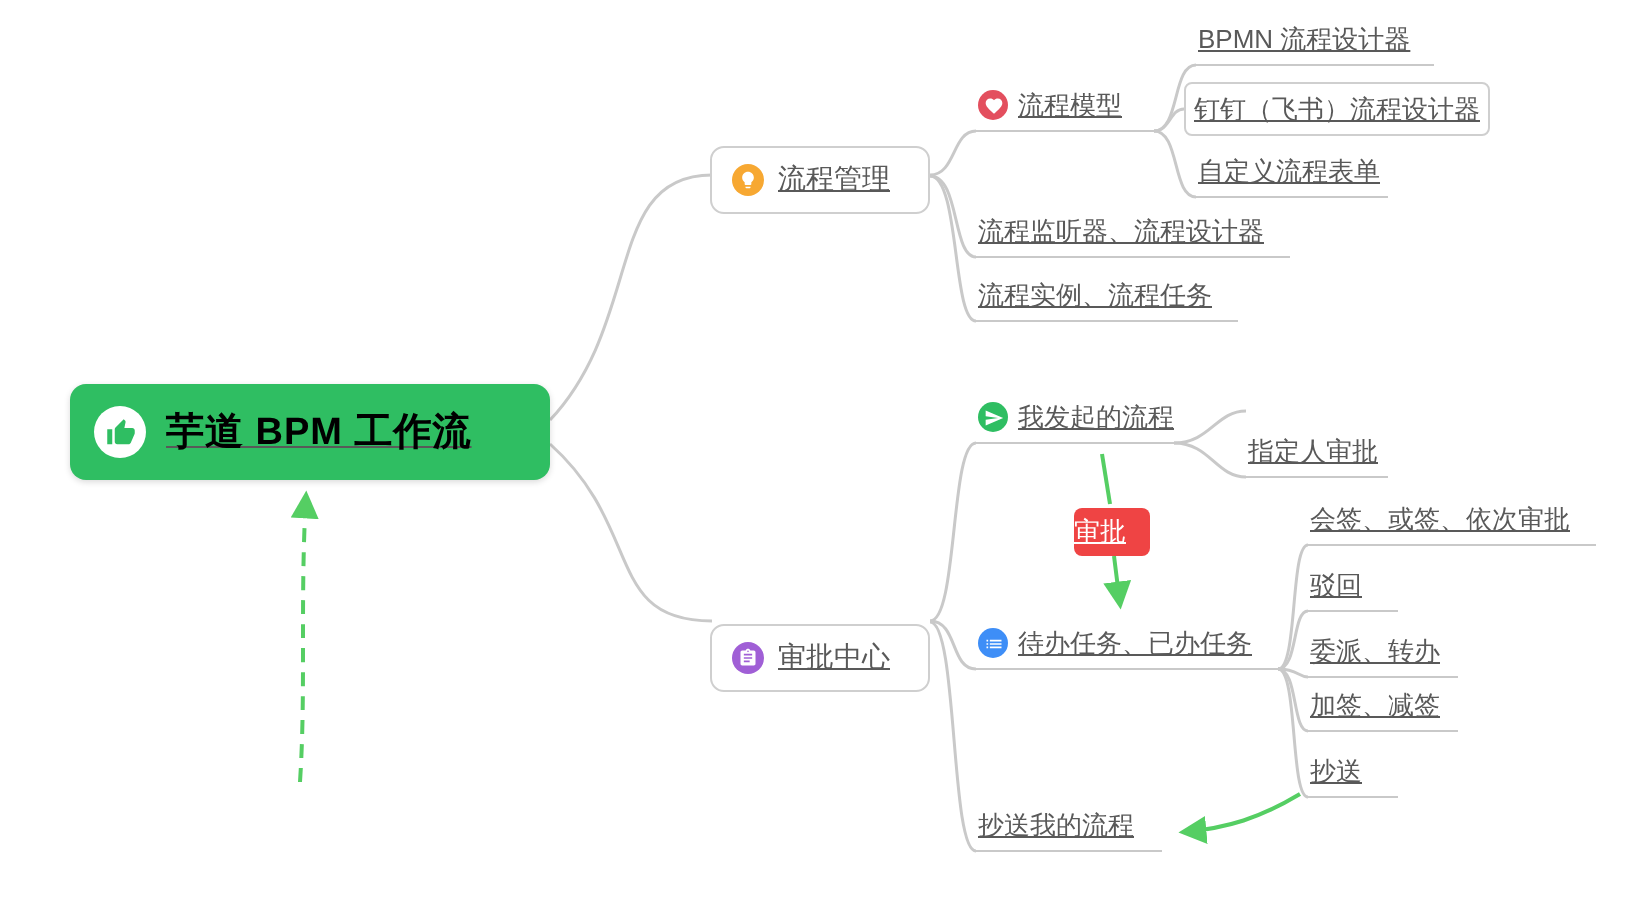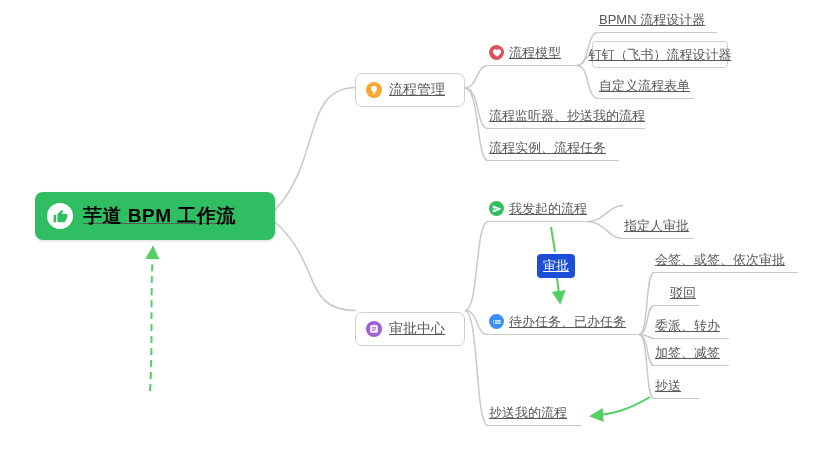--- a/index.html
+++ b/index.html
@@ -25,22 +25,22 @@
   
   .leaf{
     border-bottom:1.5px solid #c9c9c9;height:21.5px;padding:0 3px 3px 2px;
     gap:5px;font-size:13px;white-space:nowrap;
   }
   .boxed{
     border:1px solid #cfcfcf;border-radius:4px;height:27px;justify-content:center;
     font-size:13px;white-space:nowrap;
   }
   .badge{
-    background:#1d4ed8;color:#fff;border-radius:4px;height:24px;width:38px;
-    justify-content:center;font-size:13px;white-space:nowrap;
+    background:#ef4444;color:#fff;border-radius:4px;height:24px;width:38px;
+    font-size:13px;white-space:nowrap;
   }
   .oa-box{
     background:#fff;border:1px solid #cfcfcf;border-radius:17px;height:34px;width:230px;
     padding:0 14px;gap:8px;font-size:14px;white-space:nowrap;
   }
   .dot{width:16px;height:16px;border-radius:50%;display:inline-flex;align-items:center;justify-content:center;flex:none;}
   .leaf .dot{width:15px;height:15px;}
   .dot svg{width:10px;height:10px;fill:#fff;}
   .dot.orange{background:#f7a832}
   .dot.red{background:#e34f5e}
@@ -115,30 +115,30 @@
           <path d="M12 21.35l-1.45-1.32C5.4 15.36 2 12.28 2 8.5 2 5.42 4.42 3 7.5 3c1.74 0 3.41.81 4.5 2.09C13.09 3.81 14.76 3 16.5 3 19.58 3 22 5.42 22 8.5c0 3.78-3.4 6.86-8.55 11.54L12 21.35z"></path>
         </svg>
     </span>
     <span class="lbl">流程模型</span>
   </div>
 
   <div class="node leaf" style="left:597px;top:11px;width:120px;">
     <span class="lbl">BPMN 流程设计器</span>
   </div>
 
-  <div class="node boxed" style="left:592px;top:41px;width:136px;">
+  <div class="node boxed" style="left:592px;top:41px;width:153px;">
     <span class="lbl">钉钉（飞书）流程设计器</span>
   </div>
 
   <div class="node leaf" style="left:597px;top:77px;width:97px;">
     <span class="lbl">自定义流程表单</span>
   </div>
 
   <div class="node leaf" style="left:487px;top:107px;width:158px;">
-    <span class="lbl">流程监听器、抄送我的流程</span>
+    <span class="lbl">流程监听器、流程设计器</span>
   </div>
 
   <div class="node leaf" style="left:487px;top:139px;width:132px;">
     <span class="lbl">流程实例、流程任务</span>
   </div>
 
   <div class="node branch" style="left:355px;top:312px;">
     <span class="dot purple">
       <svg viewBox="0 0 24 24">
           <path d="M19 3h-4.18C14.4 1.84 13.3 1 12 1c-1.3 0-2.4.84-2.82 2H5c-1.1 0-2 .9-2 2v14c0 1.1.9 2 2 2h14c1.1 0 2-.9 2-2V5c0-1.1-.9-2-2-2zm-7 0c.55 0 1 .45 1 1s-.45 1-1 1-1-.45-1-1 .45-1 1-1zm2 14H7v-2h7v2zm3-4H7v-2h10v2zm0-4H7V7h10v2z"></path>
@@ -171,21 +171,21 @@
           <path d="M3 13h2v-2H3v2zm0 4h2v-2H3v2zm0-8h2V7H3v2zm4 4h14v-2H7v2zm0 4h14v-2H7v2zM7 7v2h14V7H7z"></path>
         </svg>
     </span>
     <span class="lbl">待办任务、已办任务</span>
   </div>
 
   <div class="node leaf" style="left:653px;top:251px;width:145px;">
     <span class="lbl">会签、或签、依次审批</span>
   </div>
 
-  <div class="node leaf" style="left:653px;top:284px;width:46px;justify-content:flex-end;">
+  <div class="node leaf" style="left:653px;top:284px;width:46px;">
     <span class="lbl">驳回</span>
   </div>
 
   <div class="node leaf" style="left:653px;top:317px;width:76px;">
     <span class="lbl">委派、转办</span>
   </div>
 
   <div class="node leaf" style="left:653px;top:344px;width:76px;">
     <span class="lbl">加签、减签</span>
   </div>

